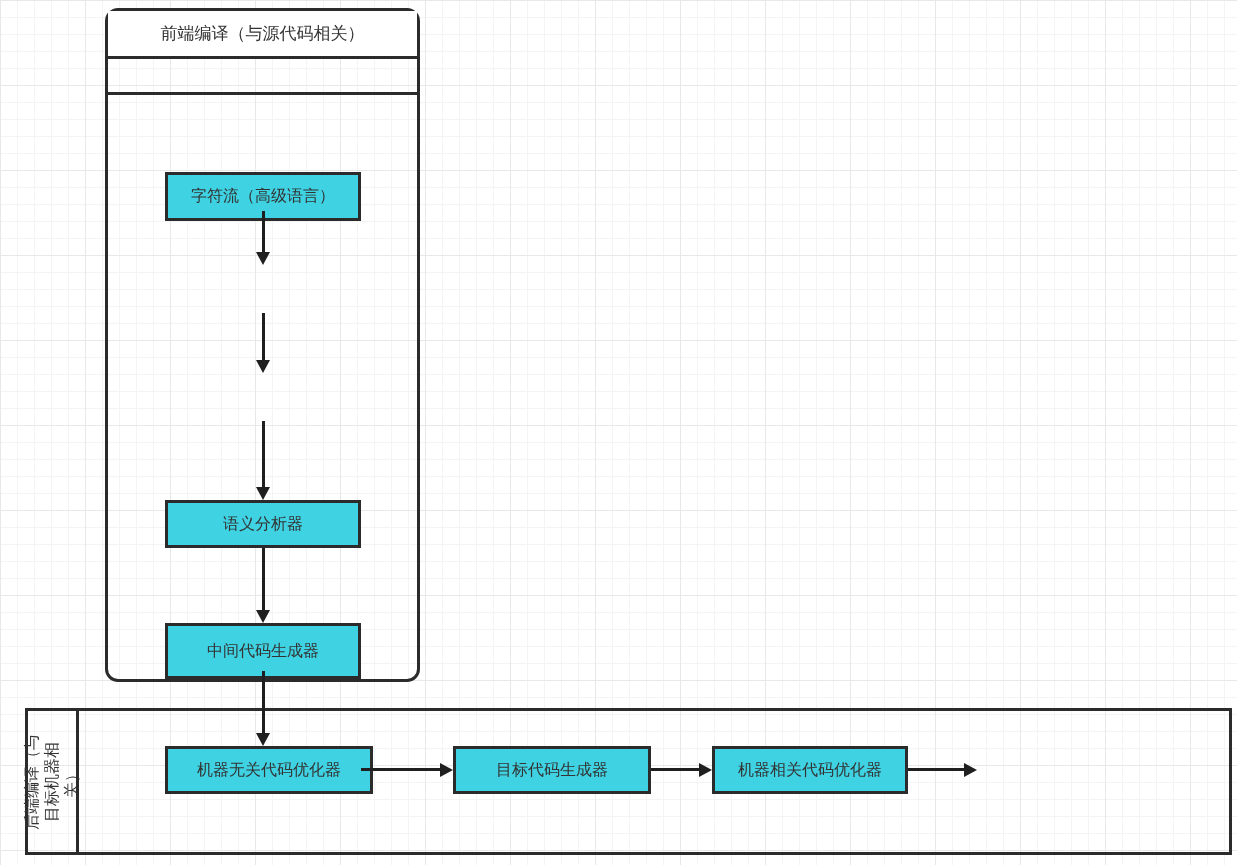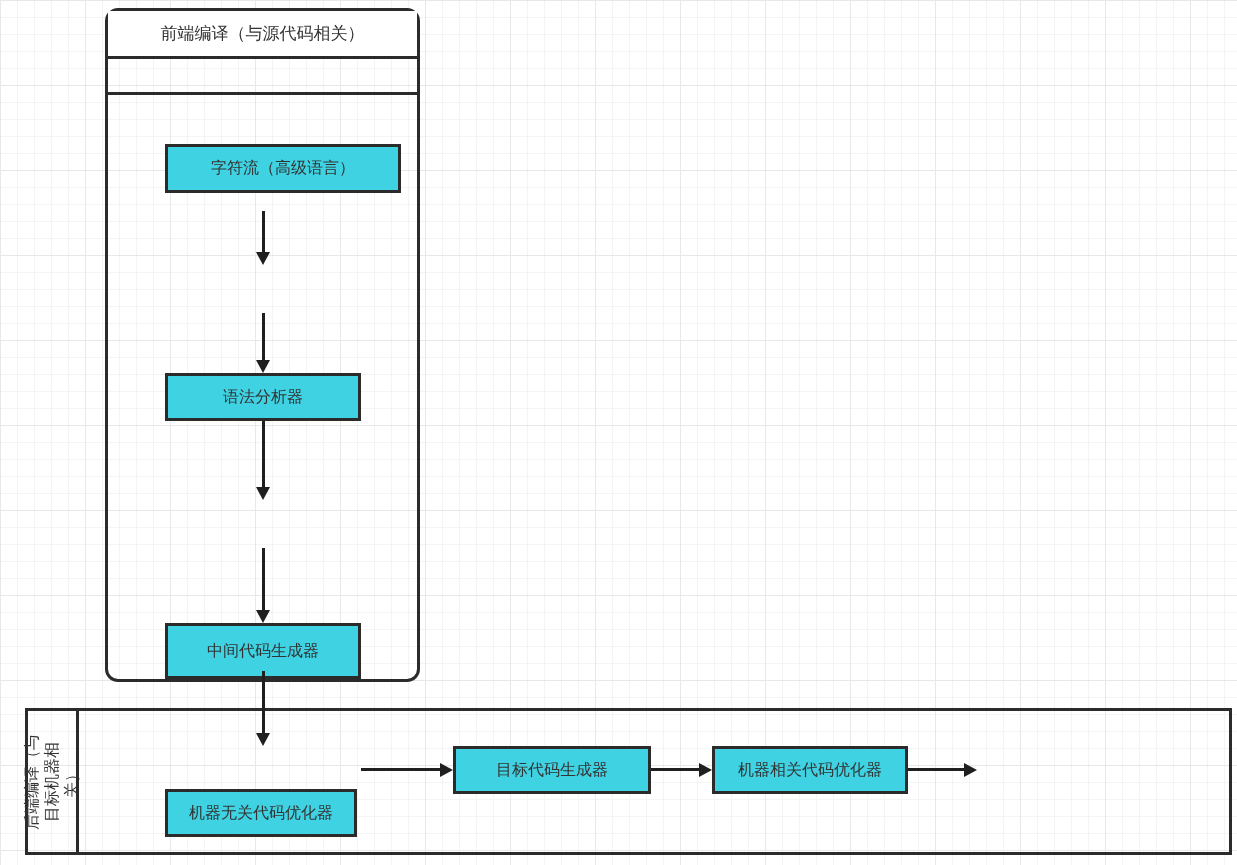--- a/index.html
+++ b/index.html
@@ -82,31 +82,31 @@
     <div class="hline l2"></div>
   </div>
 
   <div class="pool pool-backend">
     <div class="titlebar">
       <div class="vtitle">后端编译（与目标机器相关）</div>
     </div>
     <div class="vsep"></div>
   </div>
 
-  <div class="node" style="left:165px;top:144px;width:236px;height:49px">
+  <div class="node" style="left:165px;top:172px;width:196px;height:49px">
     <span>字符流（高级语言）</span>
   </div>
-  <div class="node" style="left:165px;top:373px;width:196px;height:48px">
-    <span>语法分析器</span>
+  <div class="node" style="left:165px;top:500px;width:196px;height:48px">
+    <span>语义分析器</span>
   </div>
   <div class="node" style="left:165px;top:623px;width:196px;height:56px">
     <span>中间代码生成器</span>
   </div>
 
-  <div class="node" style="left:165px;top:789px;width:192px;height:48px">
+  <div class="node" style="left:165px;top:746px;width:208px;height:48px">
     <span>机器无关代码优化器</span>
   </div>
   <div class="node" style="left:453px;top:746px;width:198px;height:48px">
     <span>目标代码生成器</span>
   </div>
   <div class="node" style="left:712px;top:746px;width:196px;height:48px">
     <span>机器相关代码优化器</span>
   </div>
 
   <div>

